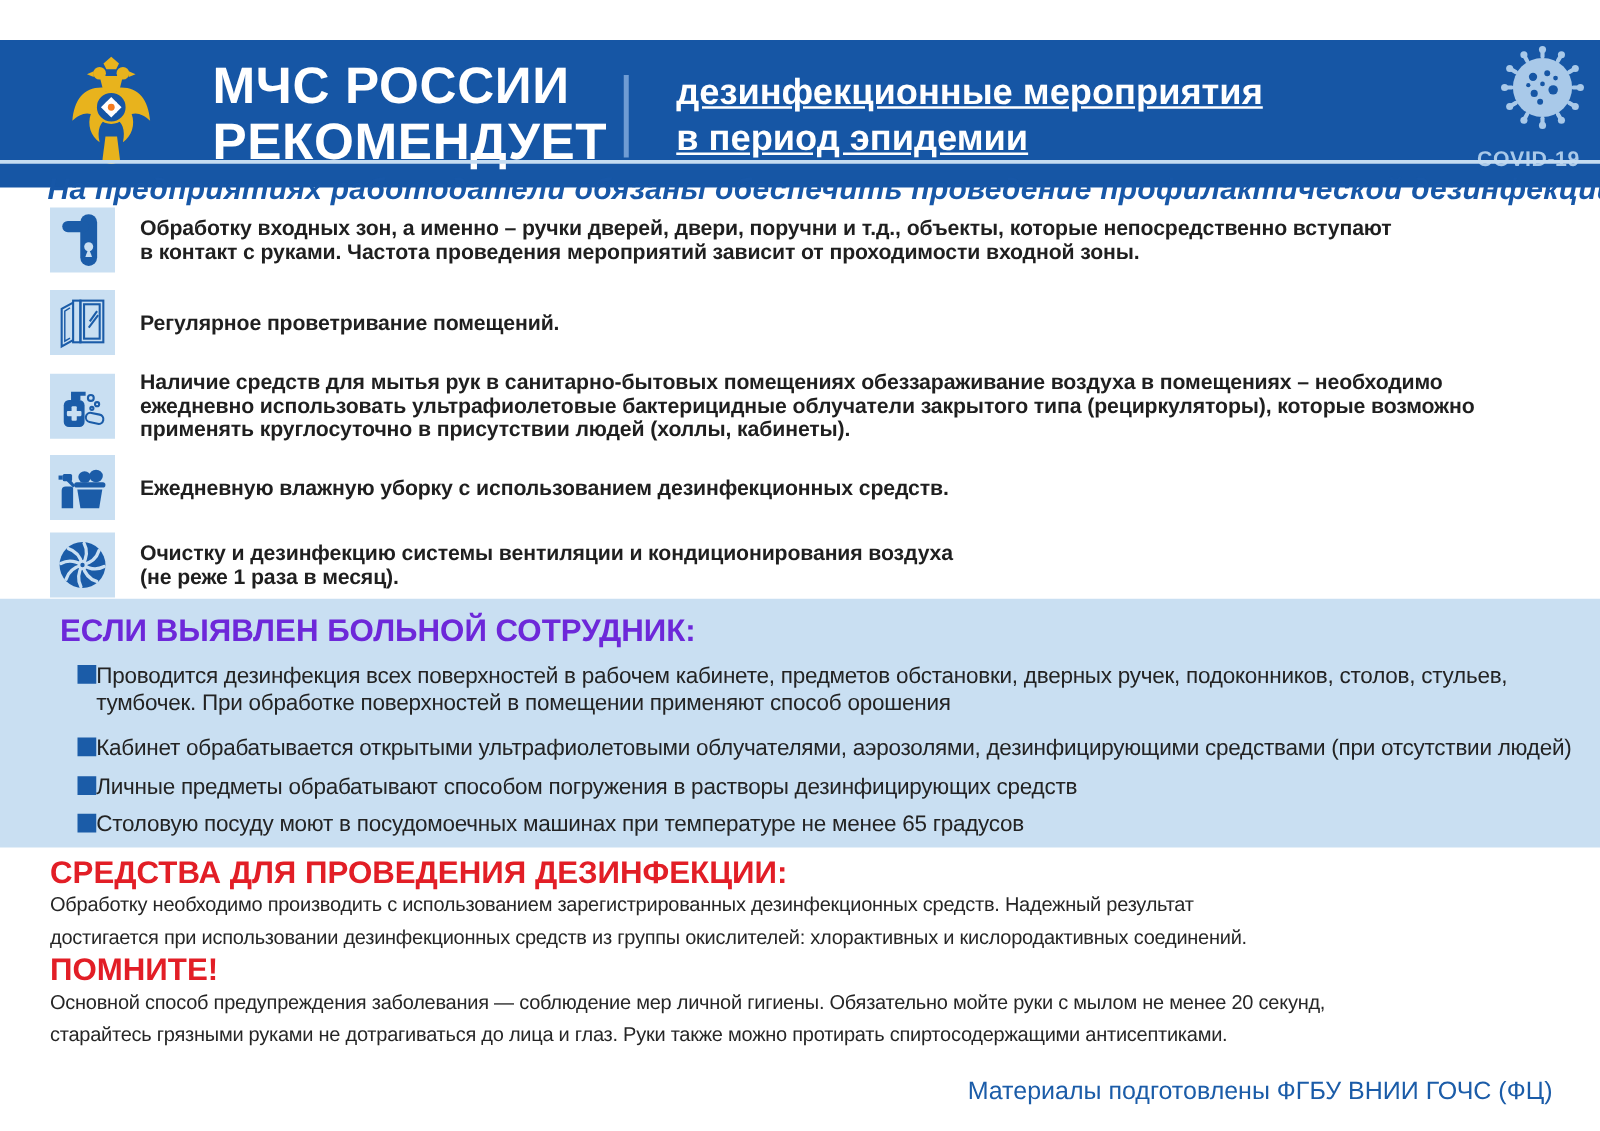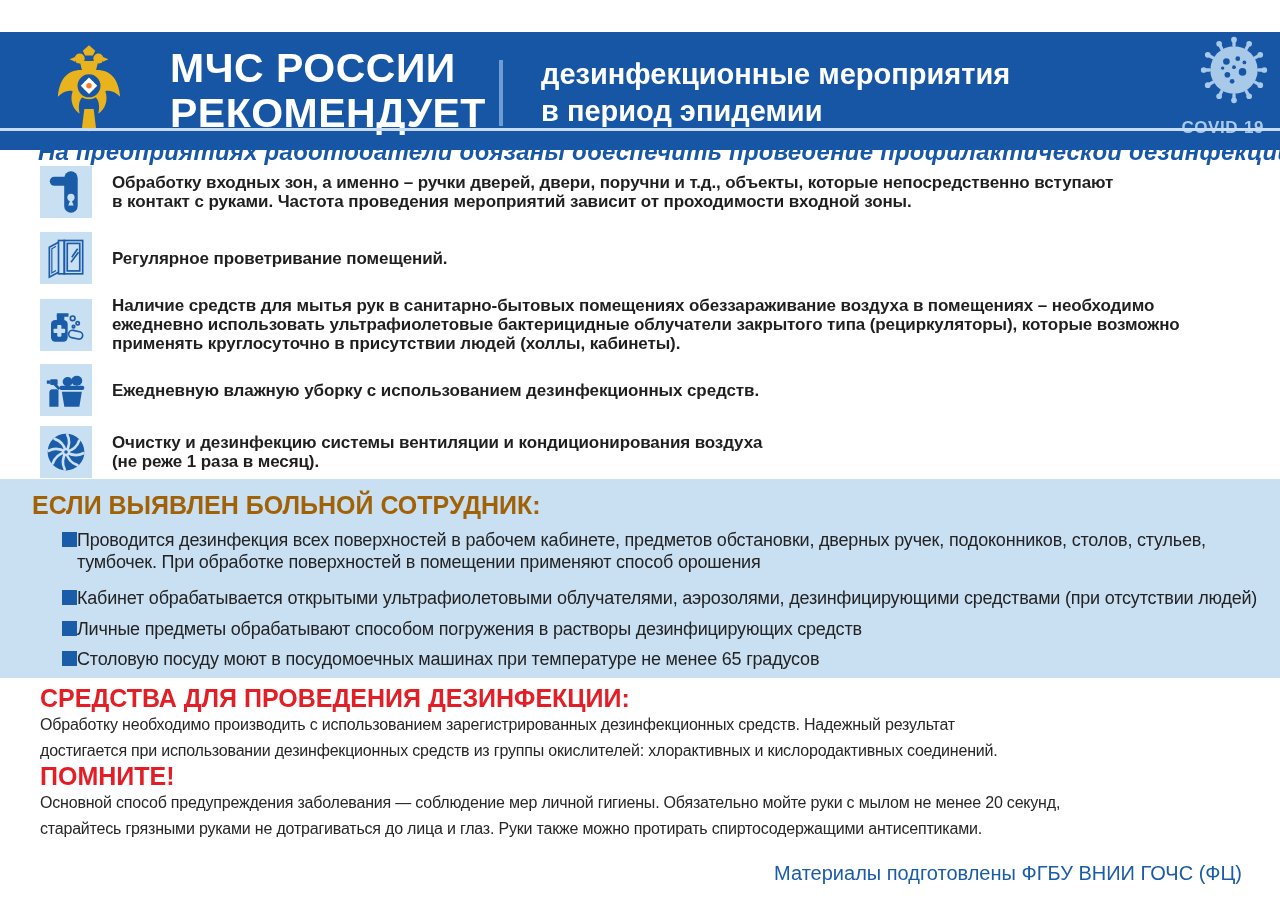--- a/index.html
+++ b/index.html
@@ -6,38 +6,38 @@
   .poster{position:relative;width:1280px;height:905px;background:#ffffff;overflow:hidden;
           font-family:"Liberation Sans",sans-serif;}
 
   
   .hdr{position:absolute;left:0;top:0;width:1280px;height:118px;background:#1656A5;margin-top:32px;}
   .emblem{position:absolute;left:54px;top:8px;}
   .brand{position:absolute;left:170px;top:14px;color:#ffffff;font-weight:bold;
          font-size:41px;line-height:45px;letter-spacing:0.5px;white-space:nowrap;}
   .hdr-divider{position:absolute;left:499px;top:28px;width:4px;height:66px;background:#6F9CD4;}
   .sub{position:absolute;left:541px;top:24px;color:#ffffff;font-weight:bold;
-       font-size:29px;line-height:37px;white-space:nowrap;}
+       font-size:29px;line-height:37px;white-space:nowrap;text-decoration:underline;}
   .virus{position:absolute;left:1198px;top:2px;}
   .covid{position:absolute;right:16px;top:86px;color:#A9C9E9;font-weight:bold;
          font-size:17px;letter-spacing:0.5px;}
 
   .rule{position:absolute;left:0;top:128px;width:1280px;height:3px;background:#C5DCF1;}
 
   
   .s1-head{position:absolute;left:38px;top:138px;color:#1757A7;font-weight:bold;font-style:italic;
            font-size:24px;white-space:nowrap;letter-spacing:0.2px;}
   .item{position:absolute;left:40px;display:flex;align-items:center;justify-content:center;}
   .tile{width:52px;height:52px;background:#C9DFF2;display:flex;align-items:center;justify-content:center;flex:0 0 52px;}
   .itext{margin-left:20px;}
   .iline{white-space:nowrap;font-weight:bold;font-size:17px;line-height:19px;color:#1F1F1F;letter-spacing:-0.1px;}
 
   
   .band{position:absolute;left:0;top:479px;width:1280px;height:199px;background:#C9DFF2;}
-  .band-head{position:absolute;left:32px;top:12px;color:#a16207;font-weight:bold;font-size:25px;white-space:nowrap;}
+  .band-head{position:absolute;left:48px;top:12px;color:#6d28d9;font-weight:bold;font-size:25px;white-space:nowrap;}
   .bullet{position:absolute;left:62px;display:flex;}
   .bmark{width:15px;height:15px;background:#1B5CA8;flex:0 0 15px;margin-top:3px;}
   .btext{}
   .bline{white-space:nowrap;font-size:18px;line-height:22px;color:#232323;letter-spacing:-0.2px;}
 
   
   .red-head{position:absolute;left:40px;color:#E21E26;font-weight:bold;font-size:25px;white-space:nowrap;}
   .body-line{position:absolute;left:40px;font-size:16px;line-height:26px;color:#262626;
              white-space:nowrap;letter-spacing:-0.2px;}
   .footer{position:absolute;right:38px;top:862px;color:#1B5CA8;font-size:20px;white-space:nowrap;}

